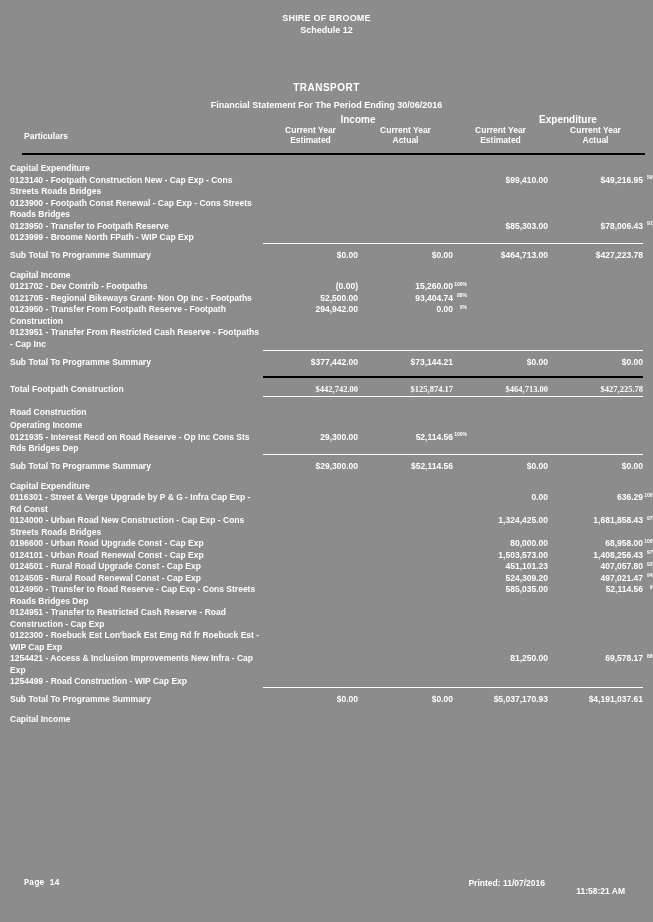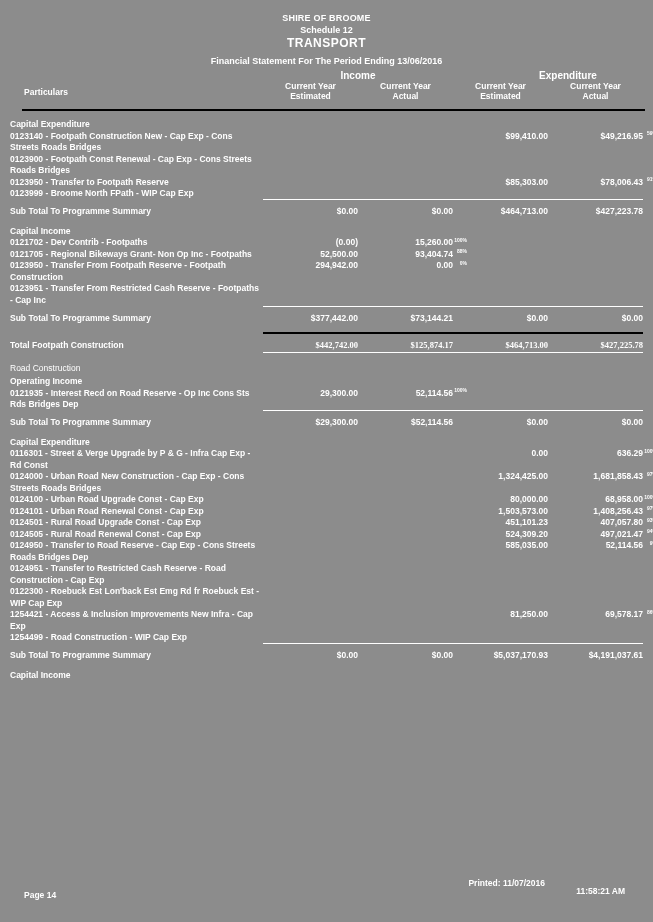--- a/index.html
+++ b/index.html
@@ -10,66 +10,66 @@
     color:#ffffff;
     overflow:hidden;
     position:relative;
   }
   .page{position:relative;width:653px;height:922px;}
 
   
   .titles{text-align:center;padding-top:13px;}
   .t1{font-size:9px;font-weight:bold;letter-spacing:.2px;line-height:11px;}
   .t2{font-size:9px;font-weight:bold;line-height:12px;}
-  .t3{font-size:12px;font-weight:bold;line-height:15px;letter-spacing:.5px;}
+  .t3{font-size:10px;font-weight:bold;line-height:15px;letter-spacing:.5px;margin-top:44px;}
   .t4{font-size:9px;font-weight:bold;line-height:13px;margin-top:4px;}
 
   
   .colhead{position:relative;height:40px;margin-top:2px;}
   .grouplbl{position:absolute;font-size:10px;font-weight:bold;text-align:center;top:0;}
   .sublbl{position:absolute;font-size:8.5px;font-weight:bold;text-align:center;top:11px;line-height:10px;}
   .particulars{position:absolute;left:24px;top:17px;font-size:8.5px;font-weight:bold;}
   .headrule{position:absolute;left:22px;right:8px;top:39px;height:2px;background:#000;}
 
   
   table.fin{border-collapse:collapse;width:633px;margin-left:10px;margin-top:3px;table-layout:fixed;}
   table.fin td{vertical-align:top;font-size:8.5px;line-height:11.5px;padding:0;}
   col.c0{width:253px;}
   col.c1{width:95px;}
   col.c2{width:95px;}
   col.c3{width:95px;}
   col.c4{width:95px;}
 
   .lbl{padding-left:2px;}
-  .lvl0{padding-left:4px;font-weight:normal;margin-top:37px;}
+  .lvl0{padding-left:4px;font-weight:bold;margin-top:37px;}
   .lvl1{padding-left:22px;font-weight:bold;}
   .lvl2{padding-left:40px;font-weight:bold;}
   .lvl1t{padding-left:22px;font-weight:bold;}
 
   .num{text-align:right;padding-right:16px;font-weight:bold;font-size:8.5px;white-space:nowrap;}
   .numwrap{position:relative;}
   .tag{position:absolute;right:-14px;bottom:1px;font-size:5px;font-weight:bold;letter-spacing:0;}
   td.r-under{border-bottom:1px solid #ffffff;font-family:Liberation Serif, serif;}
 
   
   .footer{position:absolute;left:24px;right:20px;bottom:44px;font-size:8.5px;font-weight:bold;}
-  .footer .pg{position:absolute;left:0;top:12px;}
+  .footer .pg{position:absolute;left:0;top:0;font-family:Liberation Mono, monospace;}
   .footer .pr{position:absolute;right:88px;top:0;}
   .footer .tm{position:absolute;right:8px;top:8px;}
 </style>
 </head>
 <body>
 
 <div class="page">
 
   <div class="titles">
     <div class="t1">SHIRE OF BROOME</div>
     <div class="t2">Schedule 12</div>
     <div class="t3">TRANSPORT</div>
-    <div class="t4">Financial Statement For The Period Ending 13/06/2016</div>
+    <div class="t4">Financial Statement For The Period Ending 30/06/2016</div>
   </div>
 
   <div class="colhead">
     <div class="particulars">Particulars</div>
 
     <div class="grouplbl" style="left:263px;width:190px;">Income</div>
     <div class="grouplbl" style="left:473px;width:190px;">Expenditure</div>
 
     <div class="sublbl" style="left:263px;width:95px;">
       <span>Current Year</span><br>
@@ -260,21 +260,21 @@
           <td class="num"><span class="numwrap">636.29<span class="tag">100%</span></span></td>
         </tr>
         <tr>
           <td class="lbl lvl2">0124000 - Urban Road New Construction - Cap Exp - Cons Streets Roads Bridges</td>
           <td class="num"></td>
           <td class="num"></td>
           <td class="num"><span class="numwrap">1,324,425.00</span></td>
           <td class="num"><span class="numwrap">1,681,858.43<span class="tag">97%</span></span></td>
         </tr>
         <tr>
-          <td class="lbl lvl2">0124100 - Urban Road Upgrade Const - Cap Exp</td>
+          <td class="lbl lvl2">0196600 - Urban Road Upgrade Const - Cap Exp</td>
           <td class="num"></td>
           <td class="num"></td>
           <td class="num"><span class="numwrap">80,000.00</span></td>
           <td class="num"><span class="numwrap">68,958.00<span class="tag">100%</span></span></td>
         </tr>
         <tr>
           <td class="lbl lvl2">0124101 - Urban Road Renewal Const - Cap Exp</td>
           <td class="num"></td>
           <td class="num"></td>
           <td class="num"><span class="numwrap">1,503,573.00</span></td>

